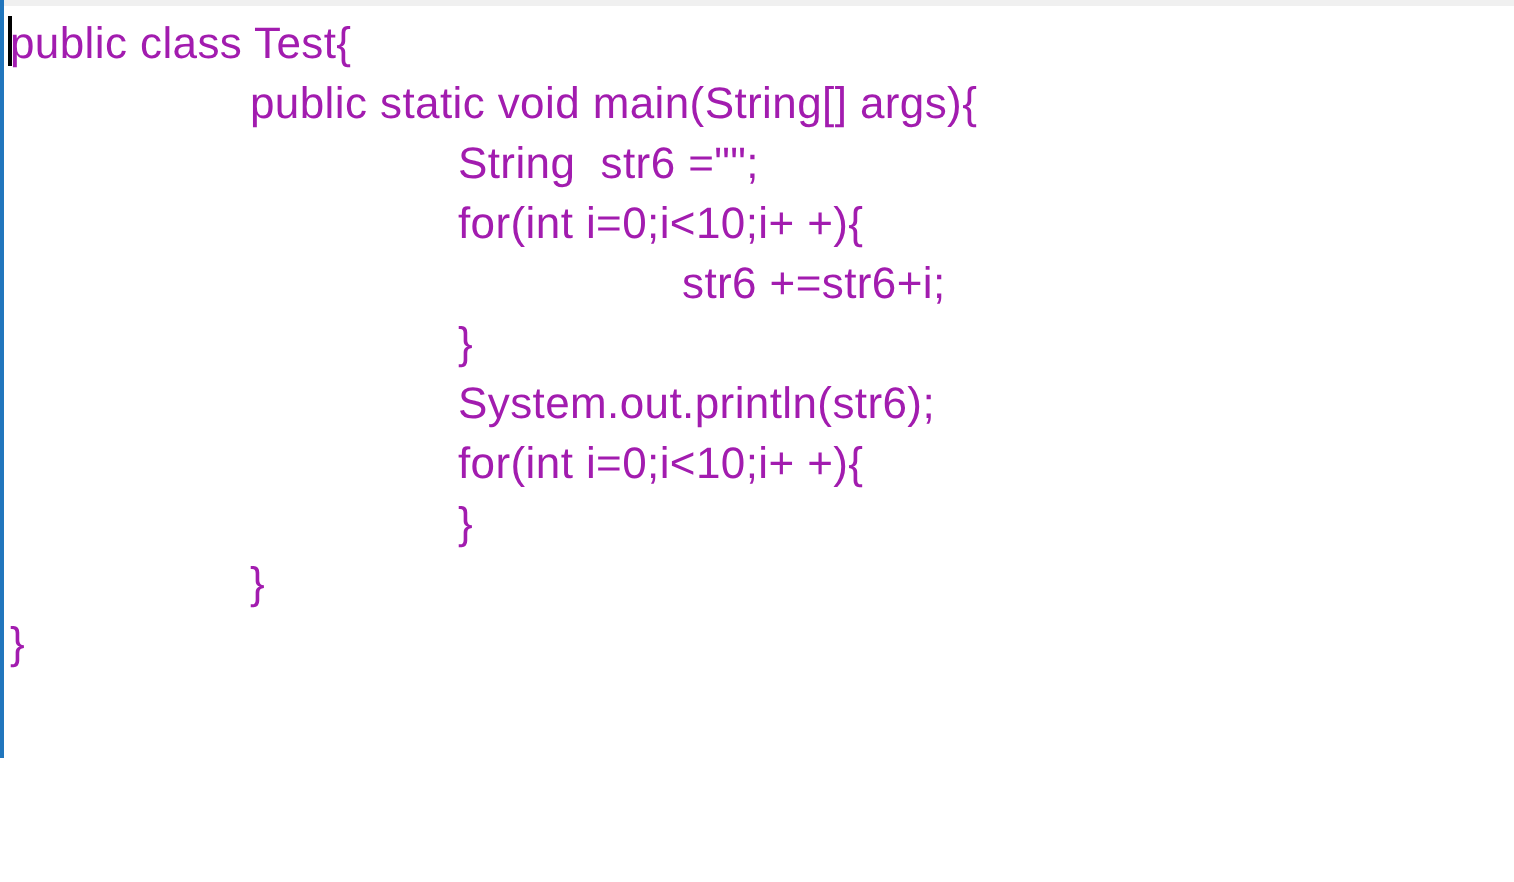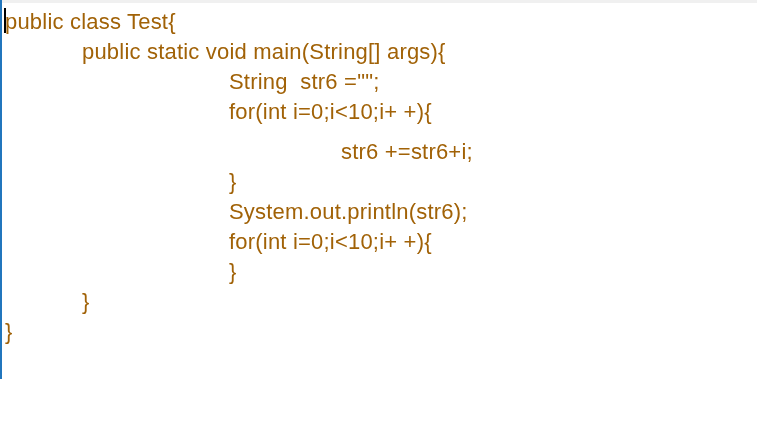--- a/index.html
+++ b/index.html
@@ -10,21 +10,21 @@
     background: #ffffff;
     overflow: hidden;
   }
   .editor {
     position: relative;
     width: 757px;
     height: 379px;
     background: #ffffff;
     font-family: "Liberation Sans", "DejaVu Sans", sans-serif;
     font-size: 22px;
-    color: #a16207;
+    color: #a21caf;
     box-sizing: border-box;
   }
   .top-strip {
     position: absolute;
     top: 0; left: 0; right: 0;
     height: 3px;
     background: #f0f0f0;
   }
   .left-border {
     position: absolute;
@@ -46,23 +46,23 @@
     left: 0;
     right: 0;
   }
   .code-line {
     height: 30px;
     line-height: 30px;
     white-space: pre;
     letter-spacing: 0.2px;
   }
   .indent-0 { padding-left: 5px; }
-  .indent-1 { padding-left: 82px; }
+  .indent-1 { padding-left: 115px; margin-left: 10px; }
   .indent-2 { padding-left: 229px; }
-  .indent-3 { padding-left: 341px; margin-top: 10px; }
+  .indent-3 { padding-left: 341px; }
 </style>
 </head>
 <body>
 
 <div class="editor">
   <div class="top-strip" style="background: rgb(240, 240, 240);"></div>
   <div class="left-border" style="background: rgb(33, 118, 189);"></div>
   <div class="code-area">
       <div class="code-line indent-0">public class Test{</div>
       <div class="code-line indent-1">public static void main(String[] args){</div>

